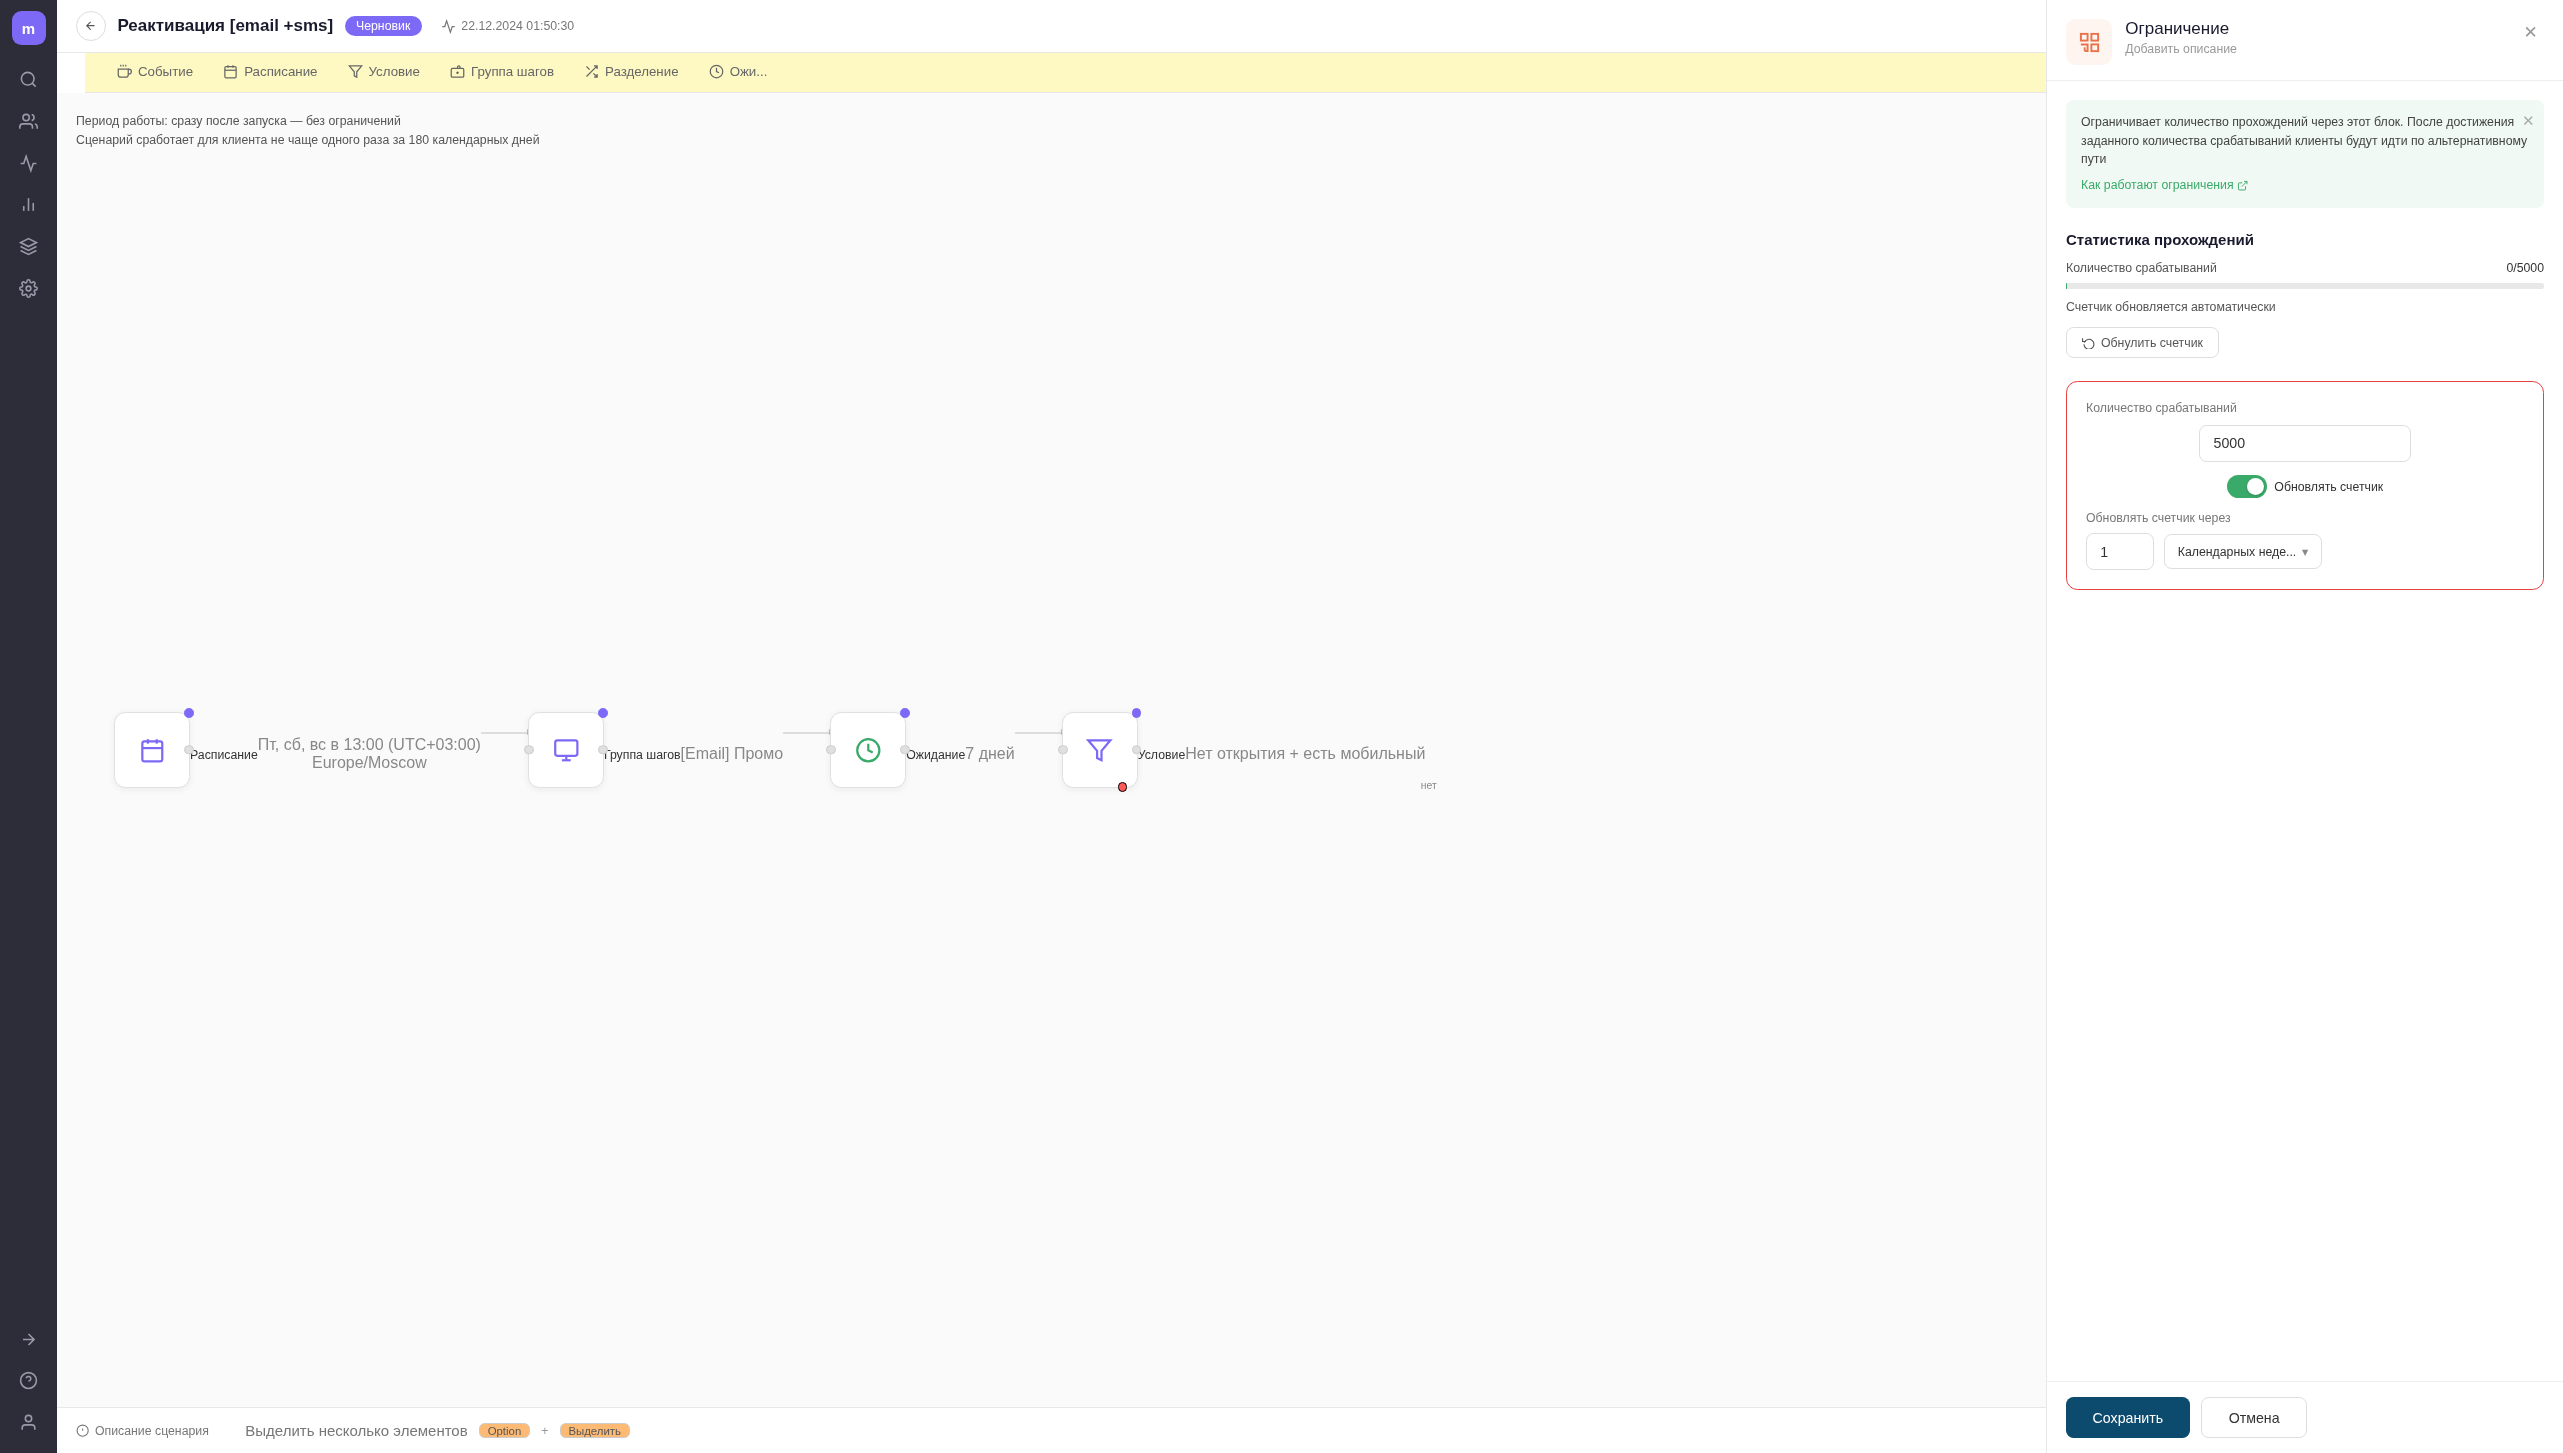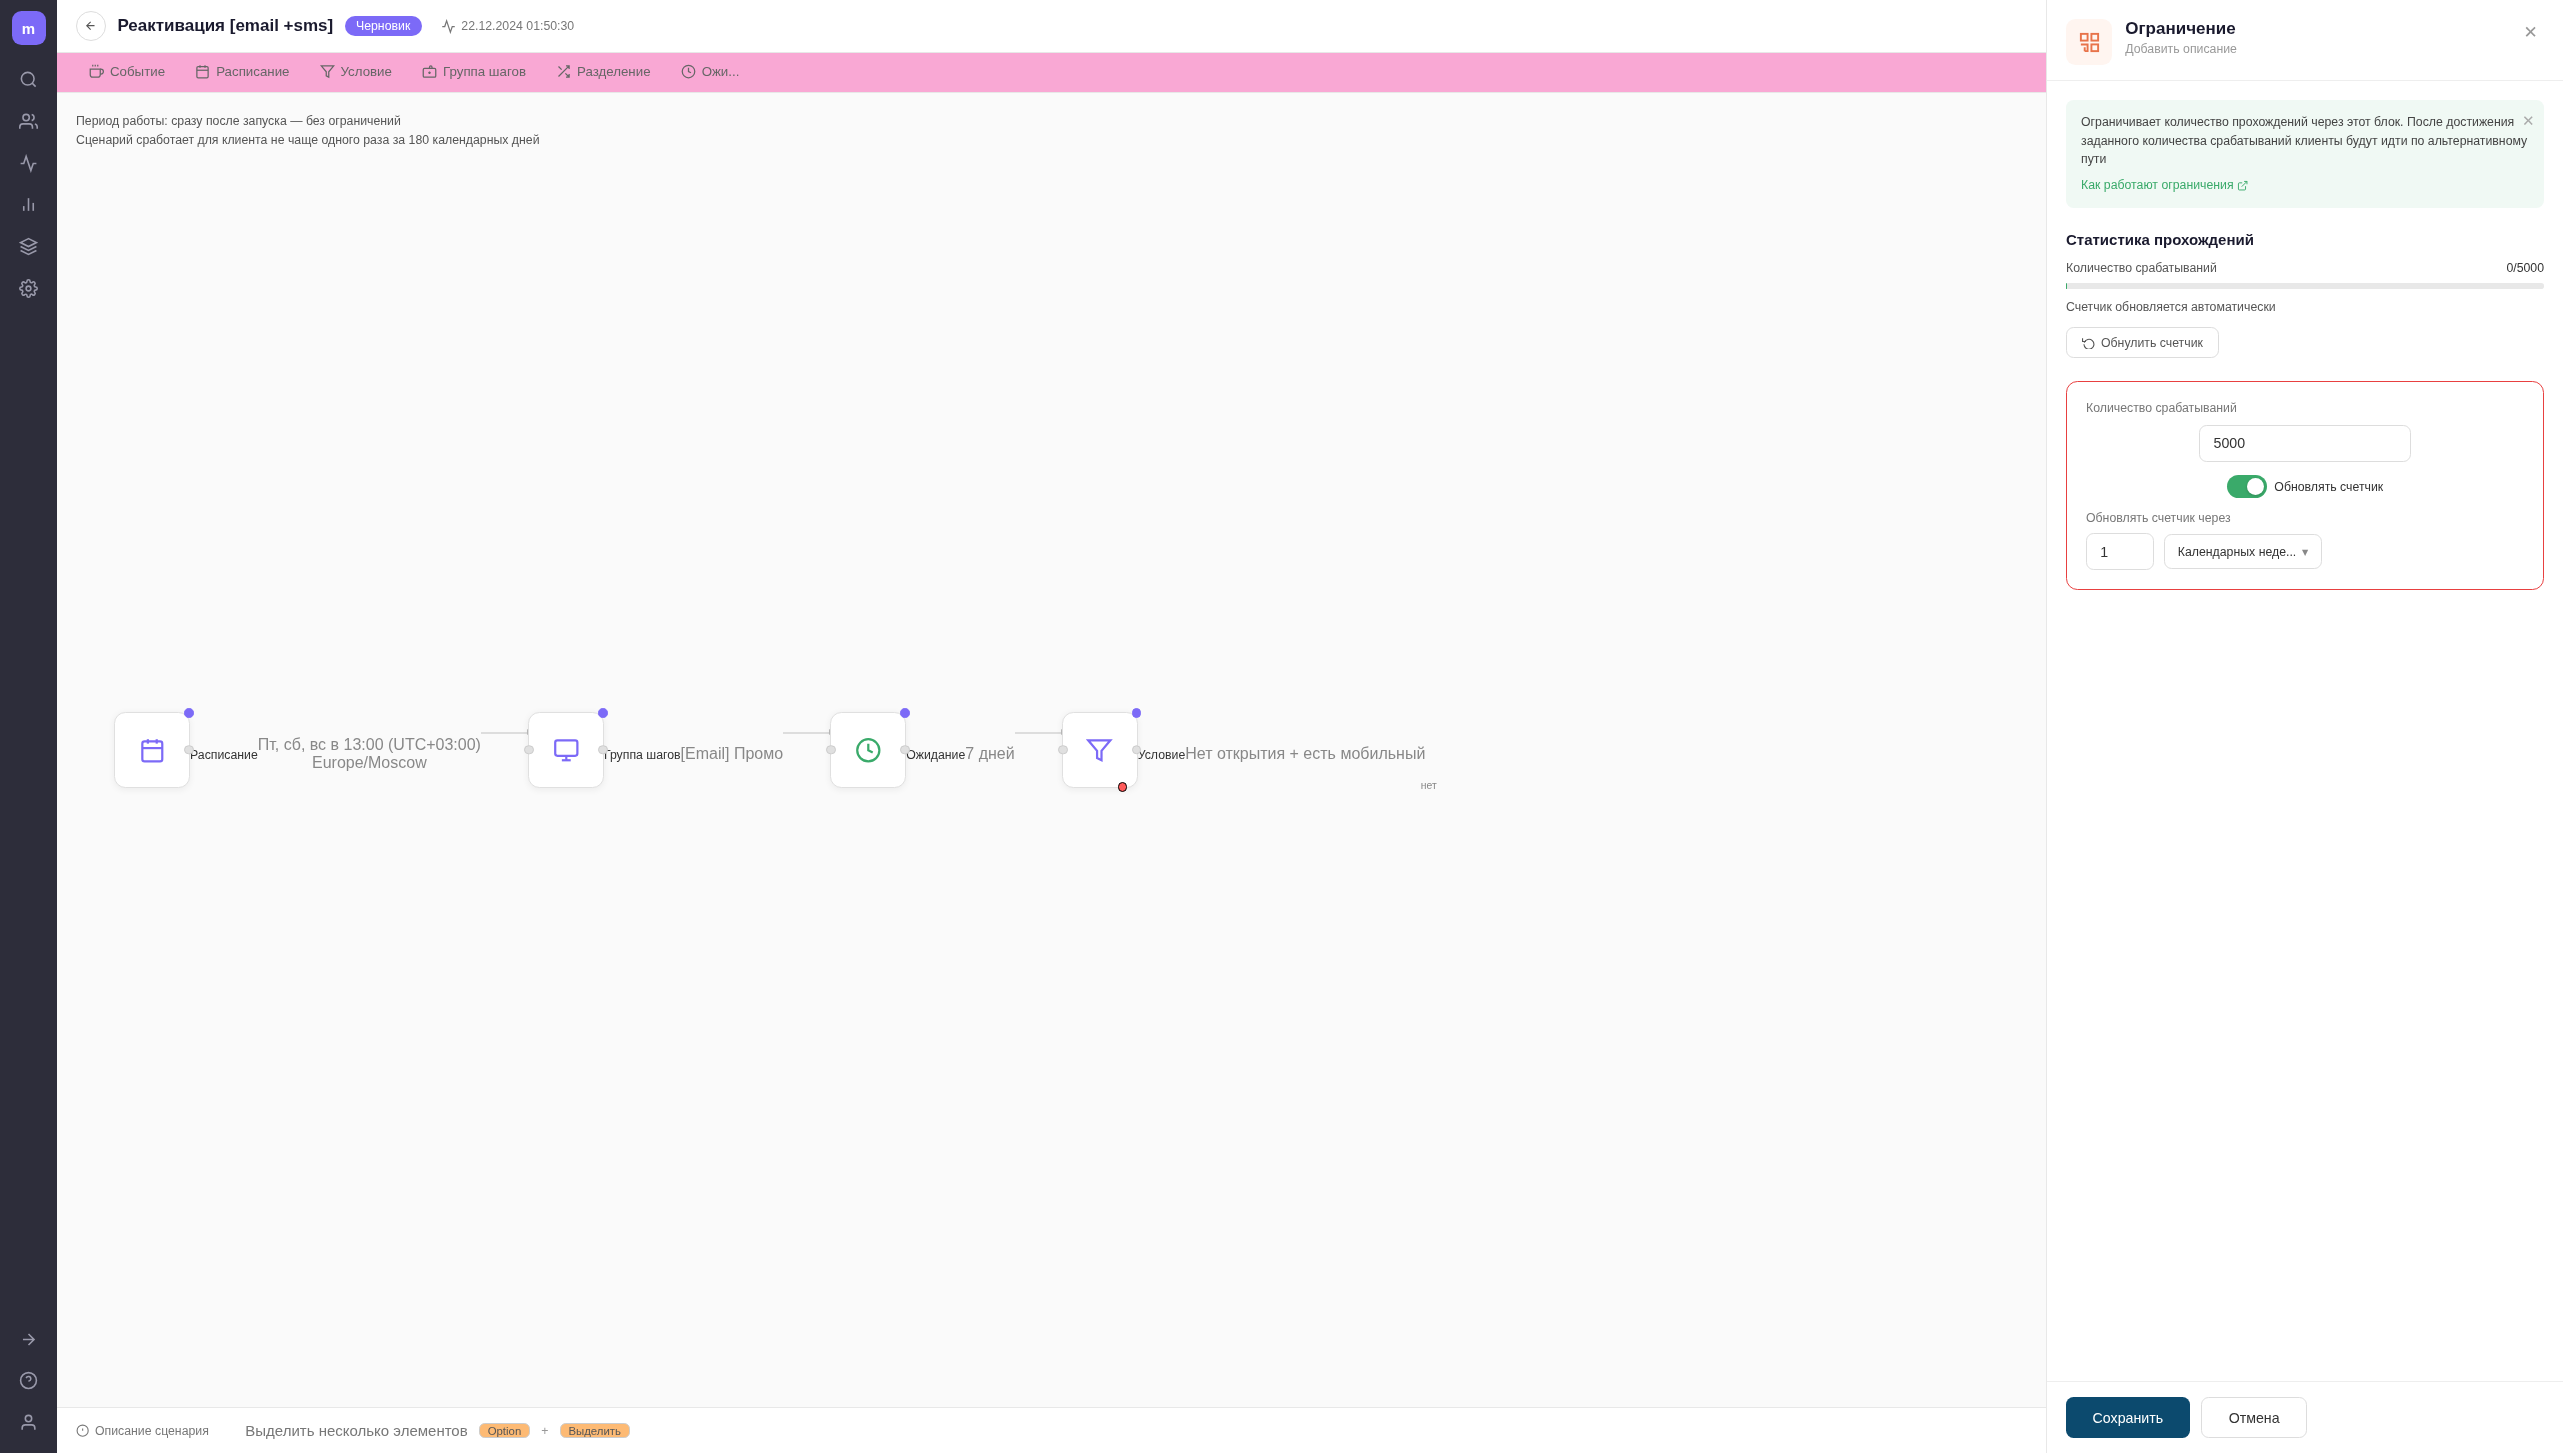--- a/index.html
+++ b/index.html
@@ -84,21 +84,22 @@
     }
 
     
     .nav-tabs {
       display: flex;
       align-items: center;
       padding: 0 19px;
       border-bottom: 0.9px solid #e8e8e8;
       gap: 3.8px;
       flex-shrink: 0;
-      background: #f9a8d4;
+      background: #fef9c3;
+      margin-left: 28px;
     }
     .nav-tab {
       display: flex; align-items: center; gap: 5.7px;
       padding: 11.4px 13.3px;
       font-size: 13.3px;
       color: #666;
       cursor: pointer;
       border-bottom: 1.9px solid transparent;
       white-space: nowrap;
     }
@@ -221,21 +222,21 @@
       border-bottom: 0.9px solid #eee;
     }
     .panel-icon-box {
       width: 46px; height: 46px;
       background: #fff5f0;
       border-radius: 9.5px;
       display: flex; align-items: center; justify-content: center;
       flex-shrink: 0;
     }
     .panel-icon-box svg { width: 23px; height: 23px; color: #e8734a; }
-    .panel-title { font-size: 17px; font-weight: 700; color: #1a1a2e; }
+    .panel-title { font-size: 17px; font-weight: 400; color: #1a1a2e; }
     .panel-subtitle { font-size: 12.3px; color: #999; margin-top: 2.8px; }
     .panel-close {
       margin-left: auto;
       width: 26.6px; height: 26.6px;
       display: flex; align-items: center; justify-content: center;
       cursor: pointer;
       color: #999;
       font-size: 17px;
       flex-shrink: 0;
     }

